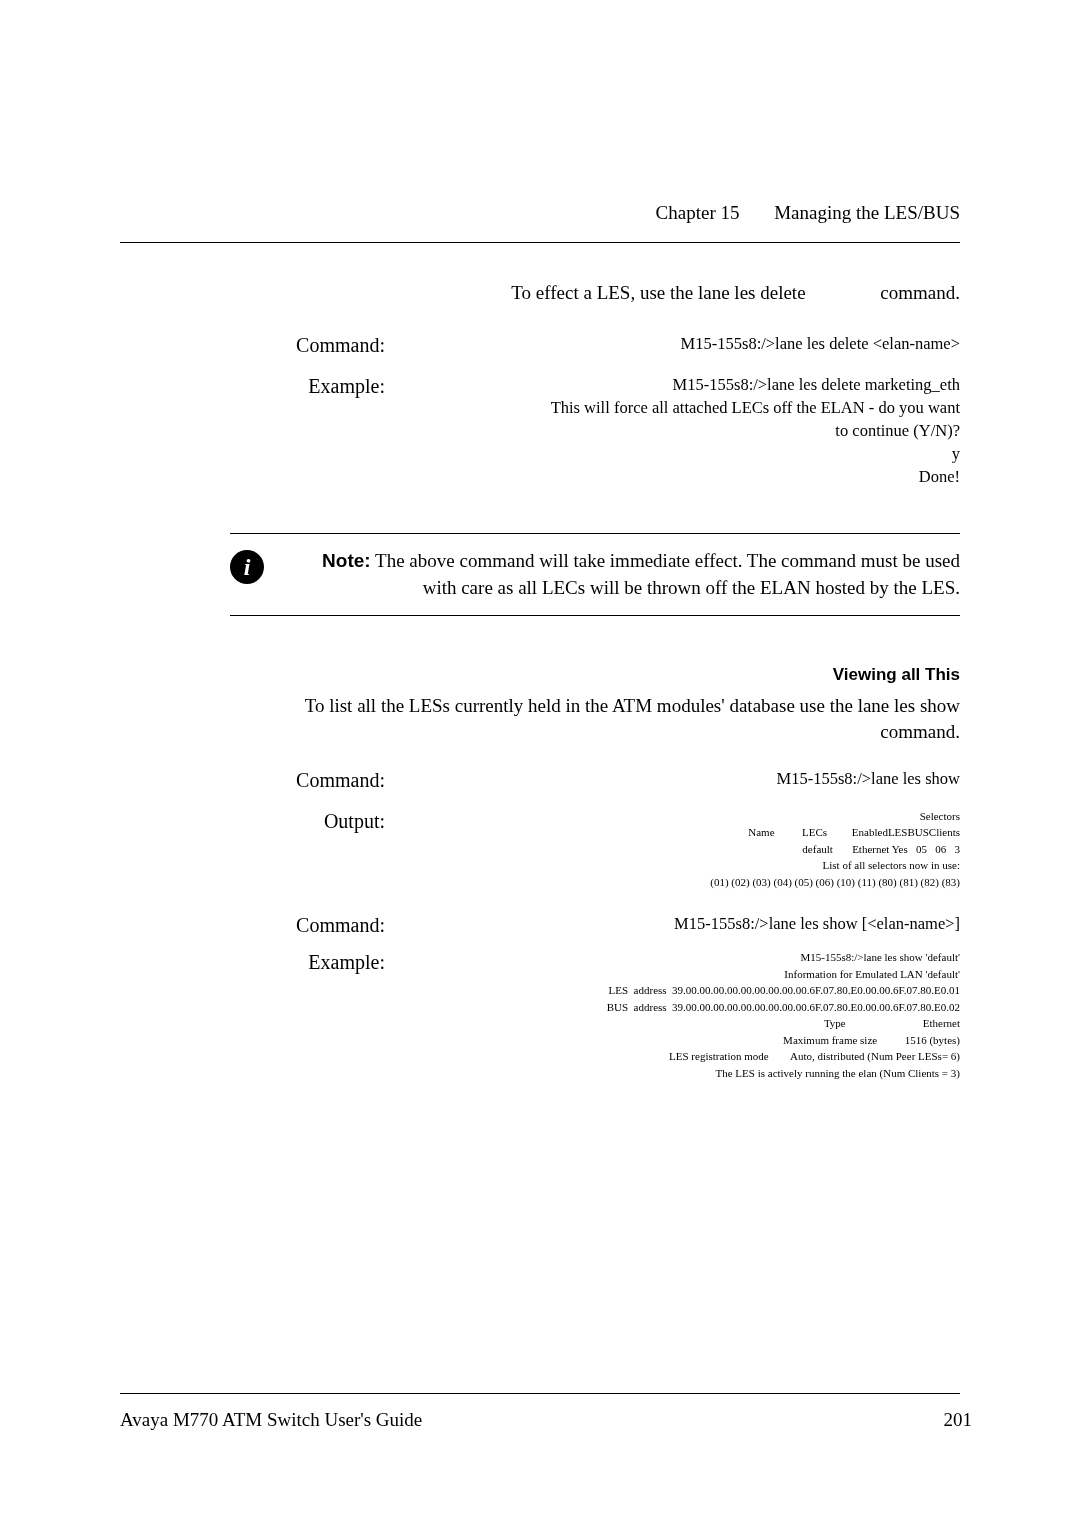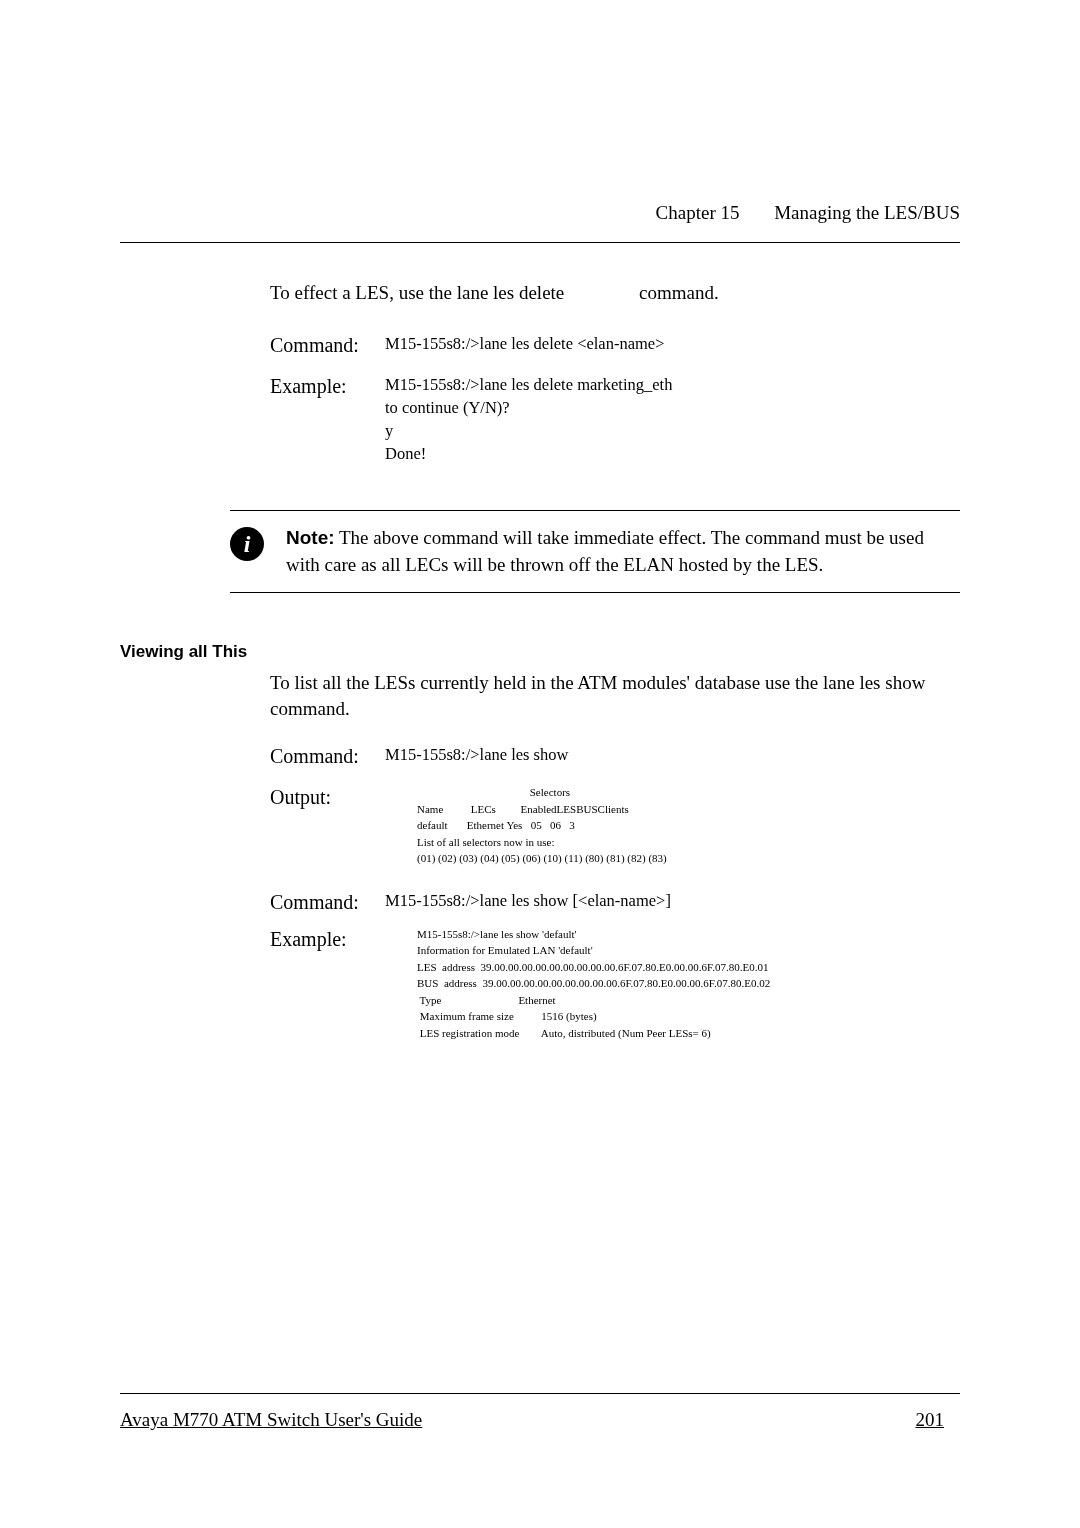--- a/index.html
+++ b/index.html
@@ -13,20 +13,21 @@
     color: #000;
     font-size: 19px;
     line-height: 1.35;
   }
   .page {
     position: relative;
     width: 1080px;
     height: 1528px;
     padding: 200px 120px 0 120px;
     box-sizing: border-box;
+    text-align: right;
   }
   .running-head {
     position: absolute;
     top: 200px;
     right: 120px;
     font-size: 19px;
   }
   .running-head .chap {
     margin-right: 30px;
   }
@@ -114,26 +115,25 @@
     position: absolute;
     left: 120px;
     right: 120px;
     bottom: 125px;
     border: none;
     border-top: 1px solid #000;
   }
   .footer {
     position: absolute;
     left: 120px;
-    right: 136px;
+    right: 108px;
     bottom: 95px;
     display: flex;
     justify-content: space-between;
     font-size: 19px;
-    text-decoration: underline;
   }
   .lane {
     font-family: "Palatino Linotype", Palatino, Georgia, serif;
   }
   .small {
     font-size: 15px;
   }
 </style>
 </head>
 <body>
@@ -155,20 +155,21 @@
 
       <div class="cmd-row" style="margin-top:26px;">
         <div class="cmd-label">Command:</div>
         <div class="cmd-value mono-ish">M15-155s8:/&gt;lane les delete &lt;elan-name&gt;</div>
       </div>
 
       <div class="cmd-row" style="margin-top:14px;">
         <div class="cmd-label">Example:</div>
         <div class="cmd-value mono-ish">
           <div>M15-155s8:/&gt;lane les delete marketing_eth</div>
+          <div>This will force all attached LECs off the ELAN - do you want</div>
           <div>to continue (Y/N)?</div>
           <div>y</div>
           <div>Done!</div>
         </div>
       </div>
     </div>
 
     <div class="note-block">
       <div class="note-icon">i</div>
       <div class="note-text">
@@ -209,20 +210,21 @@
         <div class="cmd-row" style="margin-top:10px;">
           <div class="cmd-label">Example:</div>
           <div class="cmd-value small">
             <div class="pre">M15-155s8:/&gt;lane les show 'default'</div>
             <div class="pre">Information for Emulated LAN 'default'</div>
             <div class="pre">LES  address  39.00.00.00.00.00.00.00.00.00.6F.07.80.E0.00.00.6F.07.80.E0.01</div>
             <div class="pre">BUS  address  39.00.00.00.00.00.00.00.00.00.6F.07.80.E0.00.00.6F.07.80.E0.02</div>
             <div class="pre"> Type                            Ethernet</div>
             <div class="pre"> Maximum frame size          1516 (bytes)</div>
             <div class="pre"> LES registration mode        Auto, distributed (Num Peer LESs= 6)</div>
+            <div class="pre">The LES is actively running the elan (Num Clients = 3)</div>
           </div>
         </div>
 
       </div>
     </div>
 
   </div>
 
   <hr class="footer-rule">
   <div class="footer">

